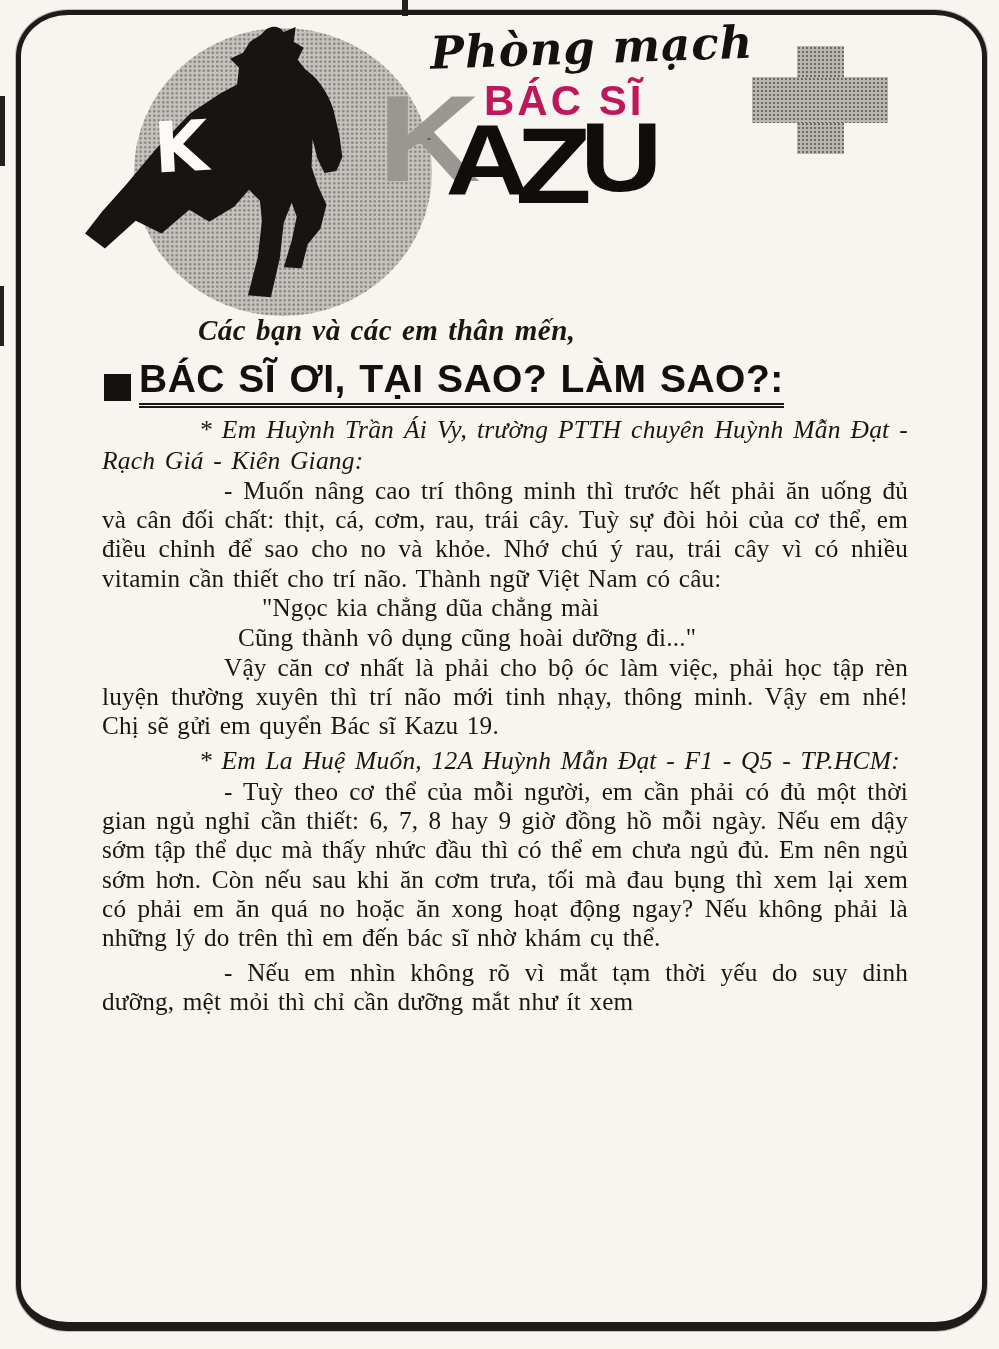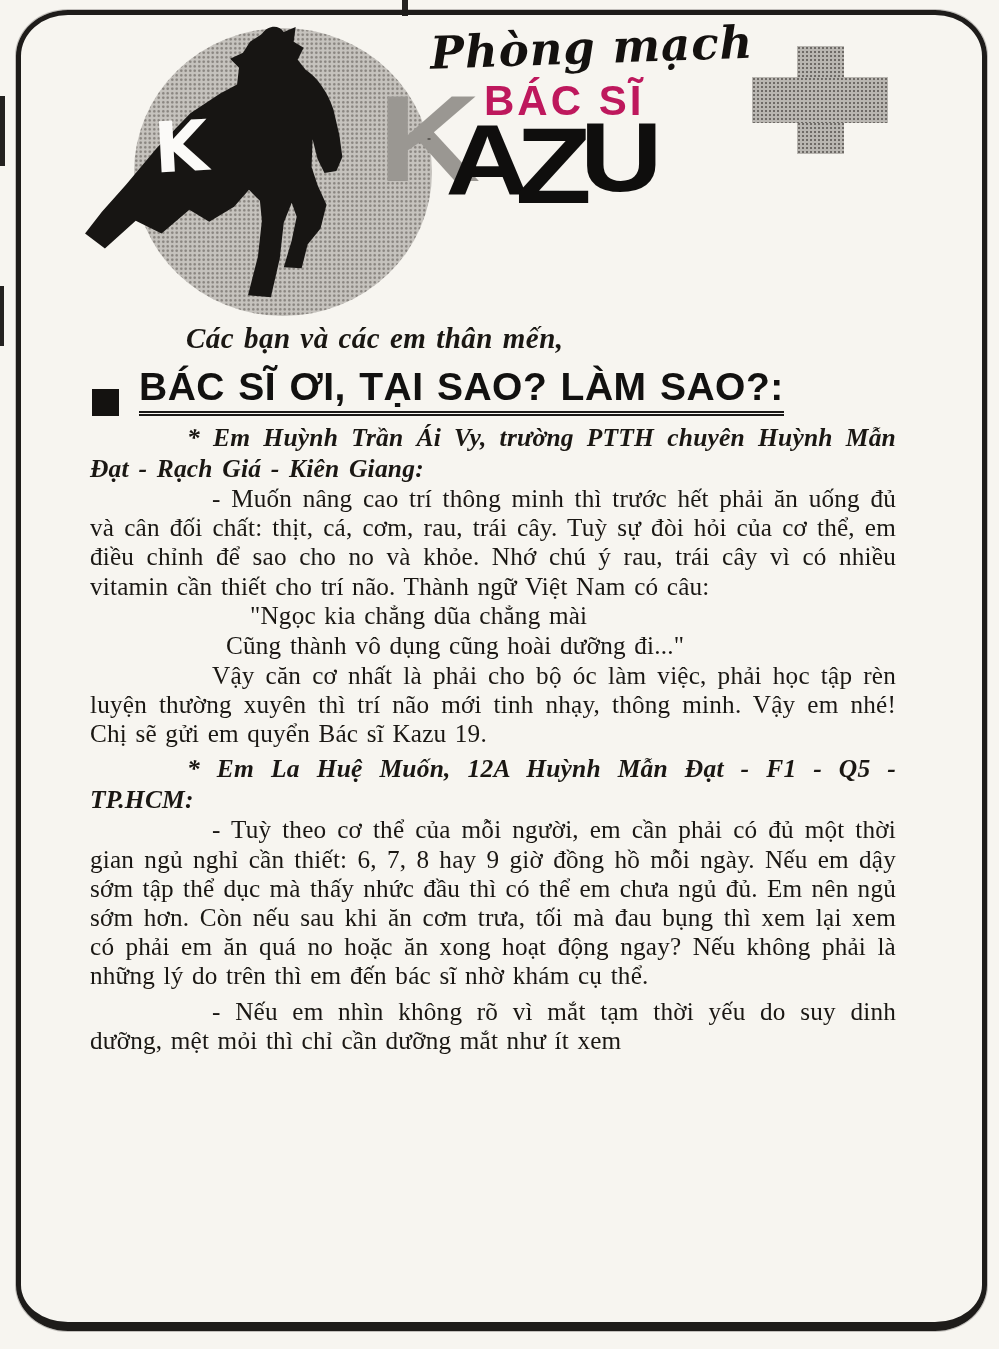--- a/index.html
+++ b/index.html
@@ -78,49 +78,49 @@
   .kazu .l1{font-size:100px;color:#0f0e0d;transform:translateY(14px);margin-right:-12px;}
   .kazu .l2{font-size:108px;color:#0f0e0d;transform:translateY(22px);margin-right:-10px;}
   .kazu .l3{font-size:98px;color:#0f0e0d;transform:translateY(10px);}
   .cross{position:absolute;left:752px;top:46px;width:136px;height:108px;}
   .cross .bar{position:absolute;}
   .cross .v{left:45px;top:0;width:47px;height:108px;}
   .cross .h{left:0;top:31px;width:136px;height:46px;}
 
   
   .content{
-    position:absolute;left:90px;top:312px;width:806px;
+    position:absolute;left:102px;top:312px;width:806px;
     font-size:25.2px;line-height:29.2px;
-    word-spacing:2px;letter-spacing:.2px;margin-top:8px;
+    word-spacing:2px;letter-spacing:.2px;
   }
   .greeting{
     margin-left:96px;
     font-style:italic;font-weight:700;
     font-size:29px;line-height:36px;letter-spacing:.5px;
   }
   .para{text-align:justify;}
   .para.indent-lg{text-indent:140px;}
   .para.indent-md{text-indent:122px;}
   .section-row{
-    display:flex;align-items:flex-end;gap:20px;
+    display:flex;align-items:center;gap:8px;
     margin:9px 0 7px 2px;
   }
   .bullet{
     width:27px;height:27px;background:#141210;
     margin-top:9px;flex:none;
   }
   .section-title{
     font-family:"Liberation Sans","DejaVu Sans",sans-serif;
     font-weight:800;font-size:39px;line-height:44px;
     letter-spacing:.5px;color:#121110;
     border-bottom:5px double #1a1816;
     padding-bottom:2px;white-space:nowrap;
   }
   .asker{
-    font-style:italic;font-weight:700;
+    font-style:italic;font-weight:400;
     font-size:25.5px;line-height:30.5px;
     text-indent:97px;text-align:justify;word-spacing:3px;
   }
   .qa-block{margin-top:6px;}
   .quote{line-height:30px;}
   .quote.q1{padding-left:160px;}
   .quote.q2{padding-left:136px;}
 </style>
 </head>
 <body>

